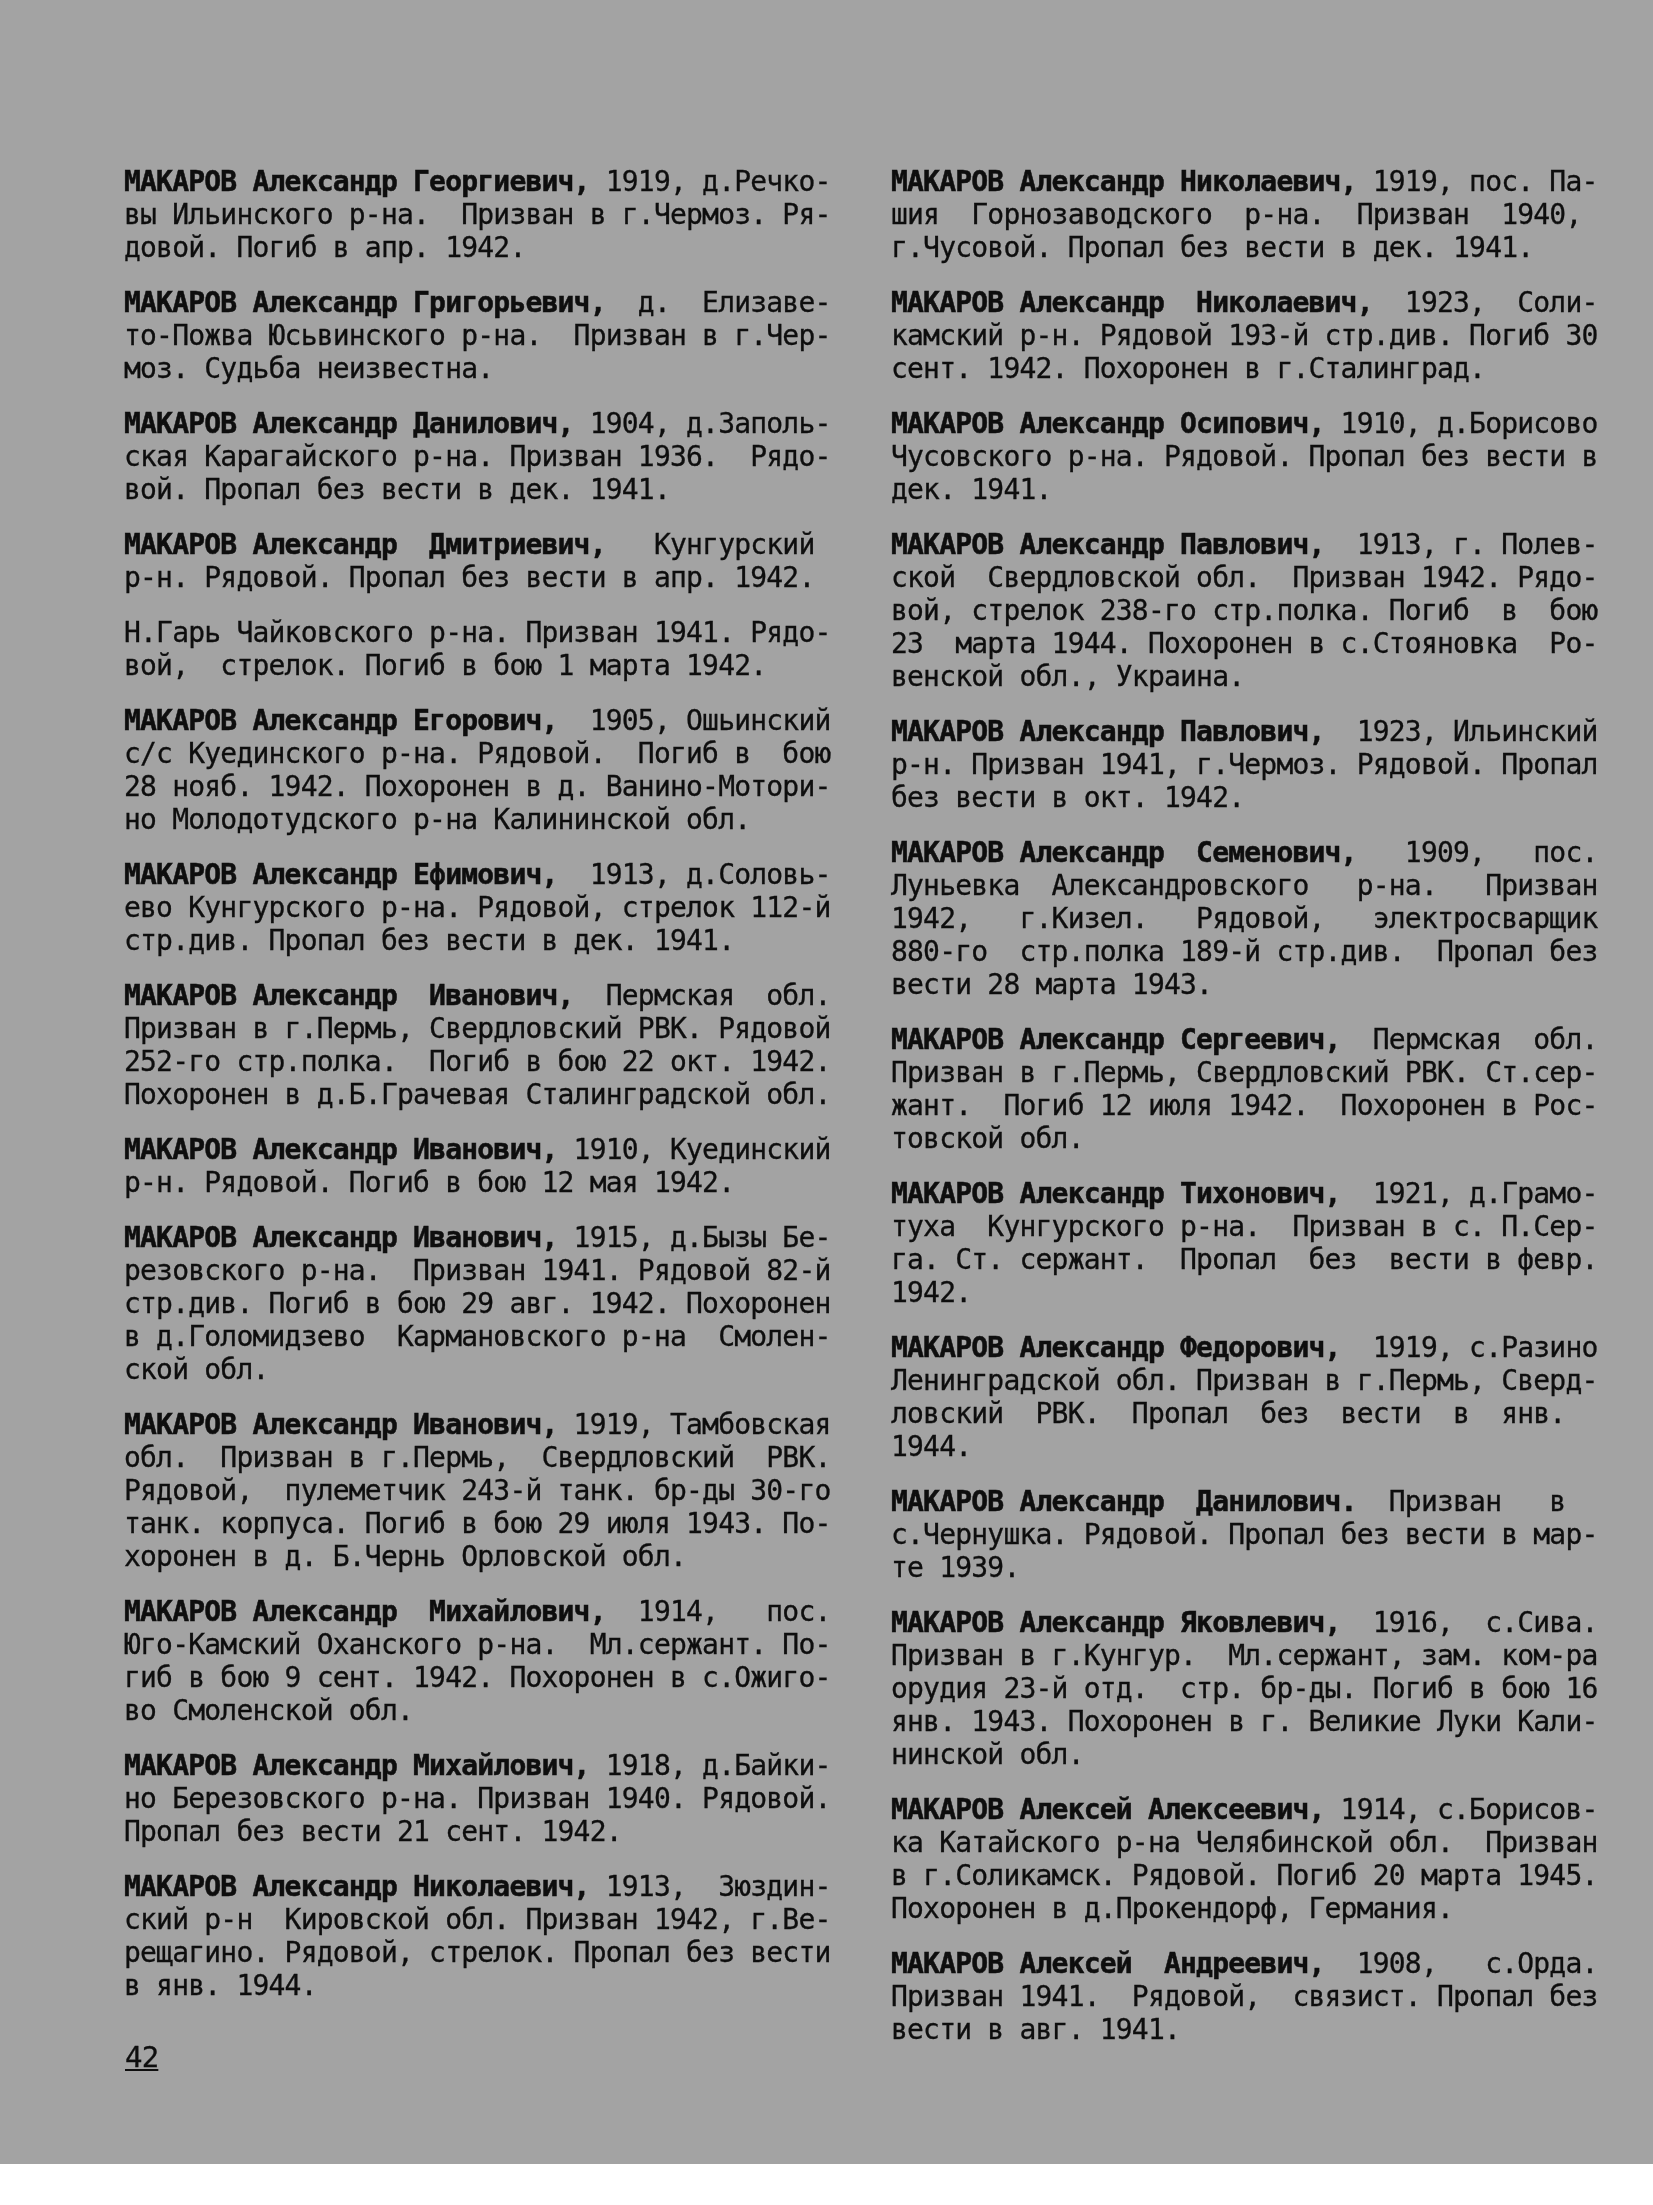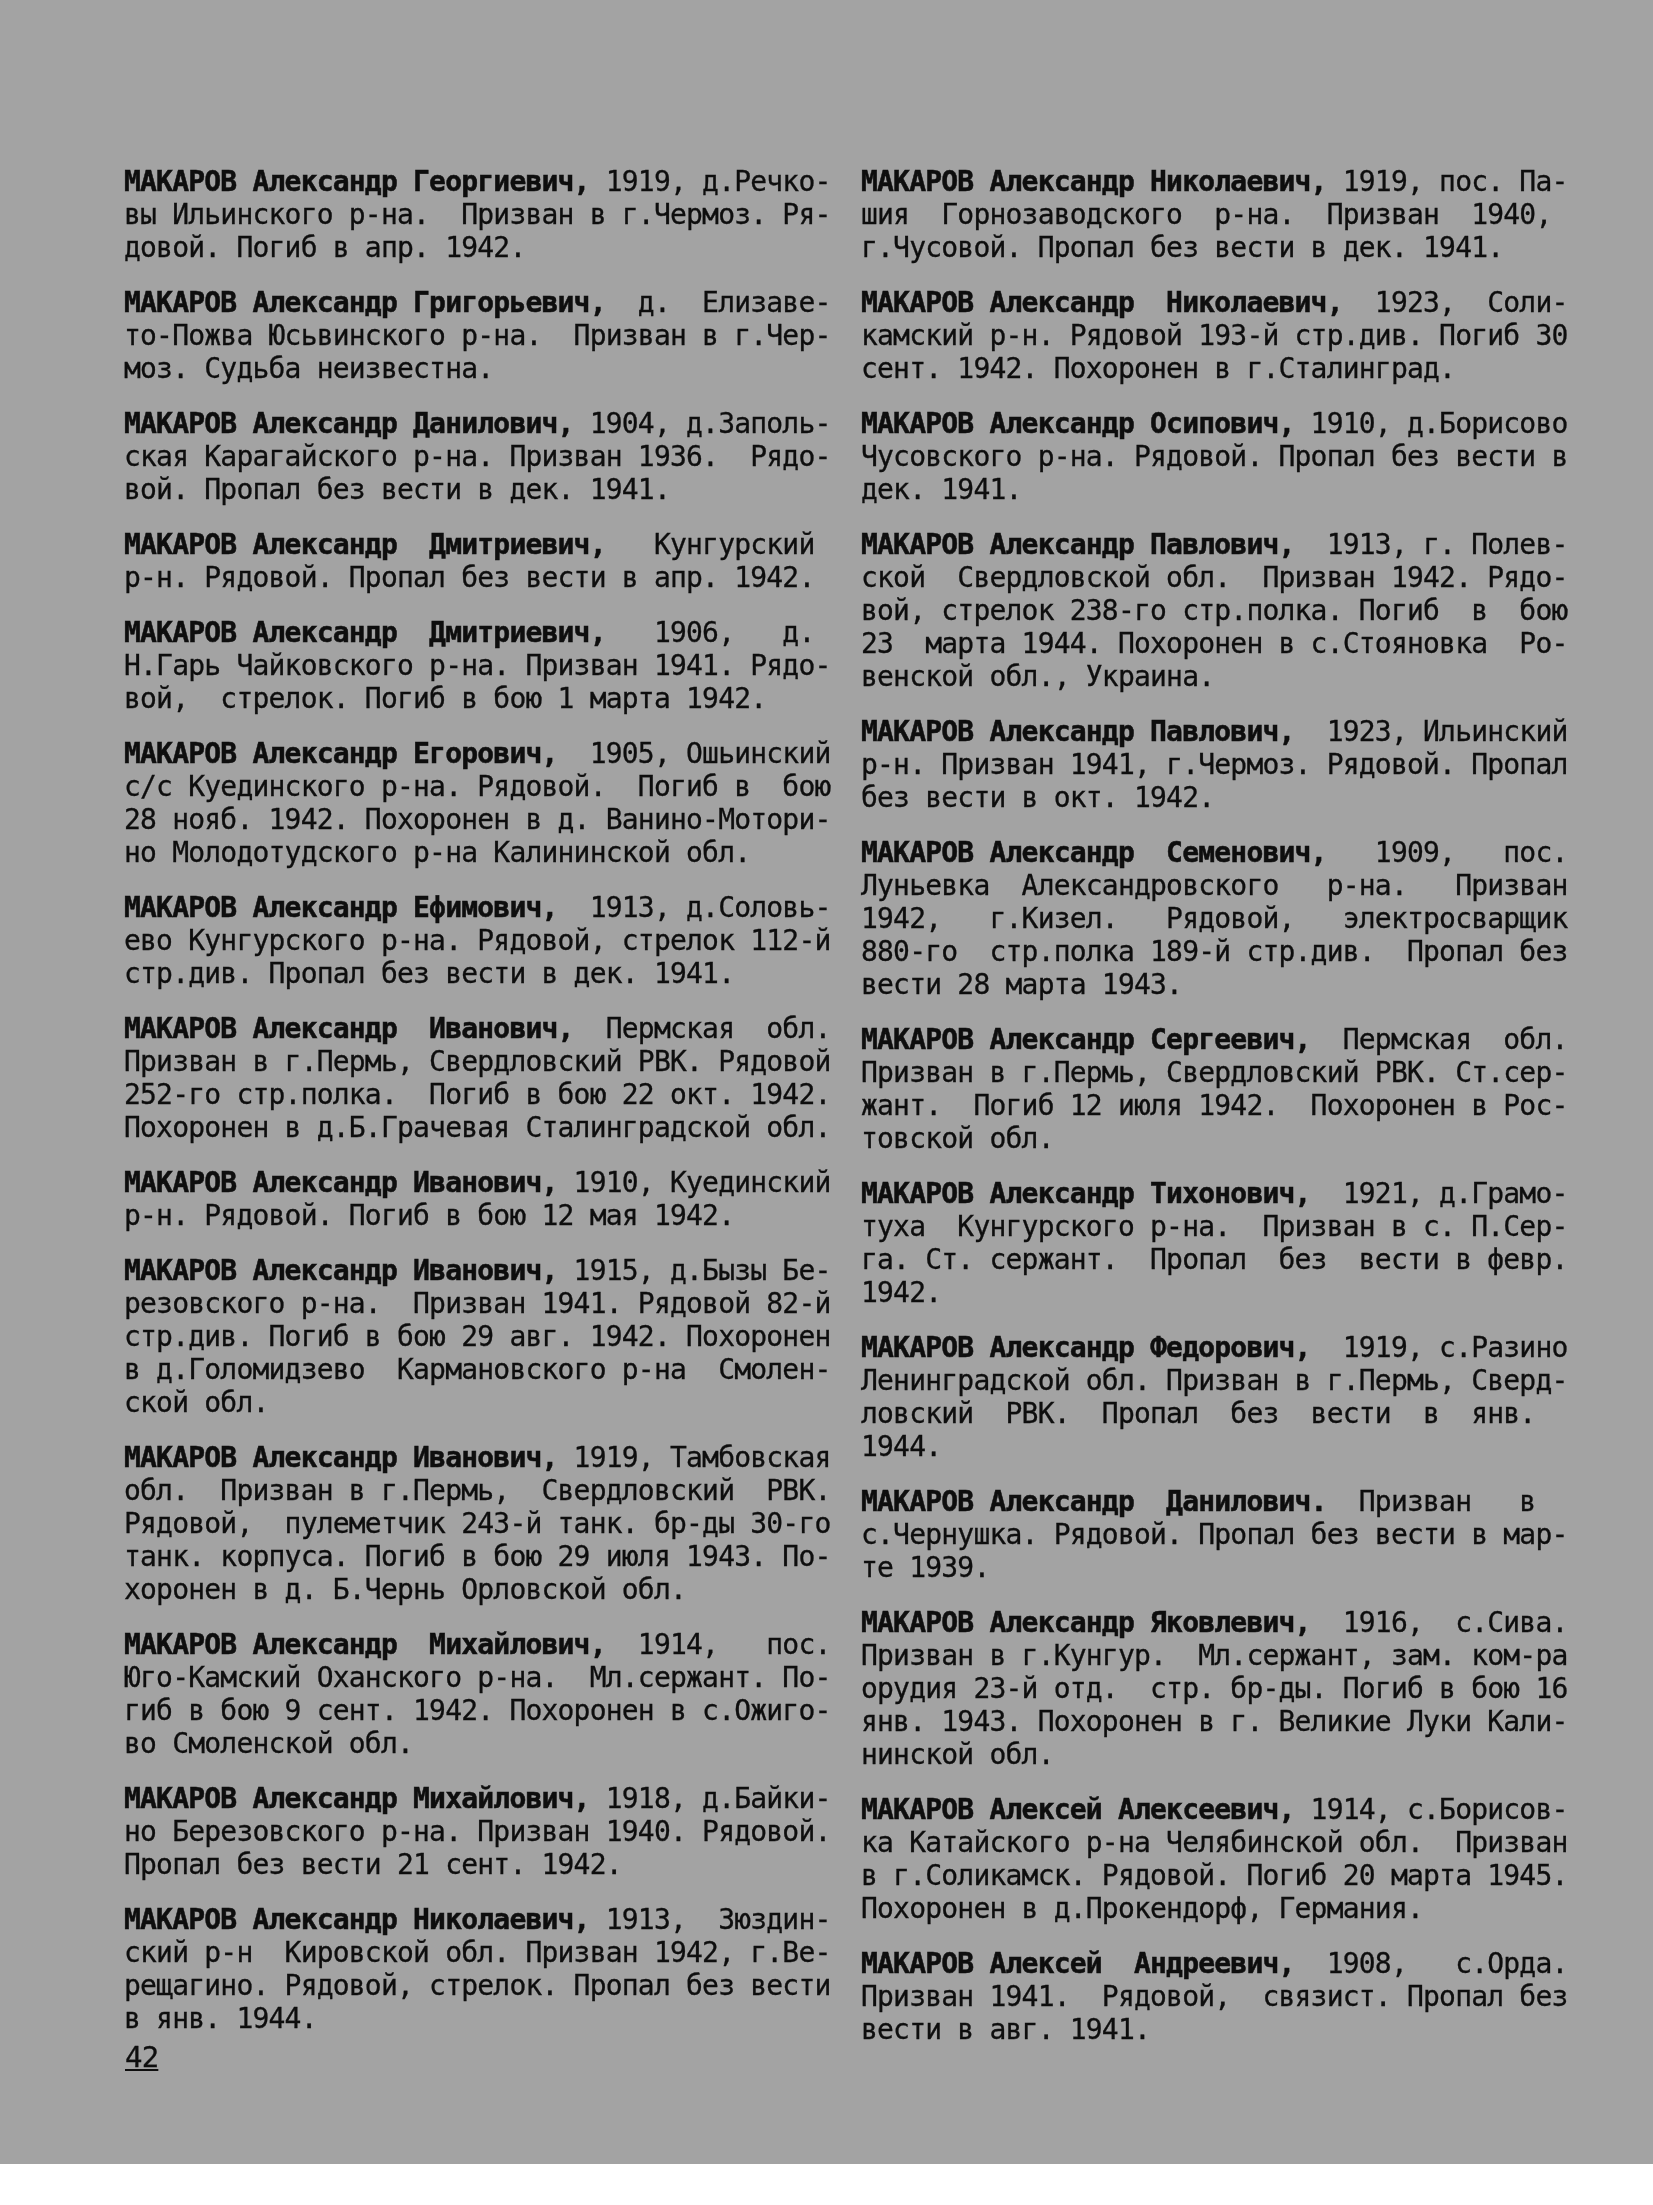--- a/index.html
+++ b/index.html
@@ -15,21 +15,21 @@
     font-family: "DejaVu Sans Mono", "Liberation Mono", monospace;
     color: #0e0e0e;
     overflow: hidden;
   }
   .col {
     position: absolute;
     top: 165px;
     width: 712px;
   }
   .col-left  { left: 124px; }
-  .col-right { left: 861px; }
+  .col-right { left: 891px; }
   .entry {
     margin-bottom: 22px;
   }
   .line {
     white-space: pre;
     font-size: 28px;
     line-height: 33px;
     letter-spacing: -0.8px;
     -webkit-text-stroke: 0.3px #0e0e0e;
   }
@@ -66,21 +66,20 @@
       <div class="entry">
         <div class="line"><span class="entry-name">МАКАРОВ Александр Данилович,</span><span> 1904, д.Заполь-</span></div>
         <div class="line">ская Карагайского р-на. Призван 1936.  Рядо-</div>
         <div class="line">вой. Пропал без вести в дек. 1941.</div>
       </div>
       <div class="entry">
         <div class="line"><span class="entry-name">МАКАРОВ Александр  Дмитриевич,</span><span>   Кунгурский</span></div>
         <div class="line">р-н. Рядовой. Пропал без вести в апр. 1942.</div>
       </div>
       <div class="entry">
-        <div class="line"><span class="entry-name">МАКАРОВ Александр  Дмитриевич,</span><span>   1906,   д.</span></div>
         <div class="line">Н.Гарь Чайковского р-на. Призван 1941. Рядо-</div>
         <div class="line">вой,  стрелок. Погиб в бою 1 марта 1942.</div>
       </div>
       <div class="entry">
         <div class="line"><span class="entry-name">МАКАРОВ Александр Егорович,</span><span>  1905, Ошьинский</span></div>
         <div class="line">с/с Куединского р-на. Рядовой.  Погиб в  бою</div>
         <div class="line">28 нояб. 1942. Похоронен в д. Ванино-Мотори-</div>
         <div class="line">но Молодотудского р-на Калининской обл.</div>
       </div>
       <div class="entry">

